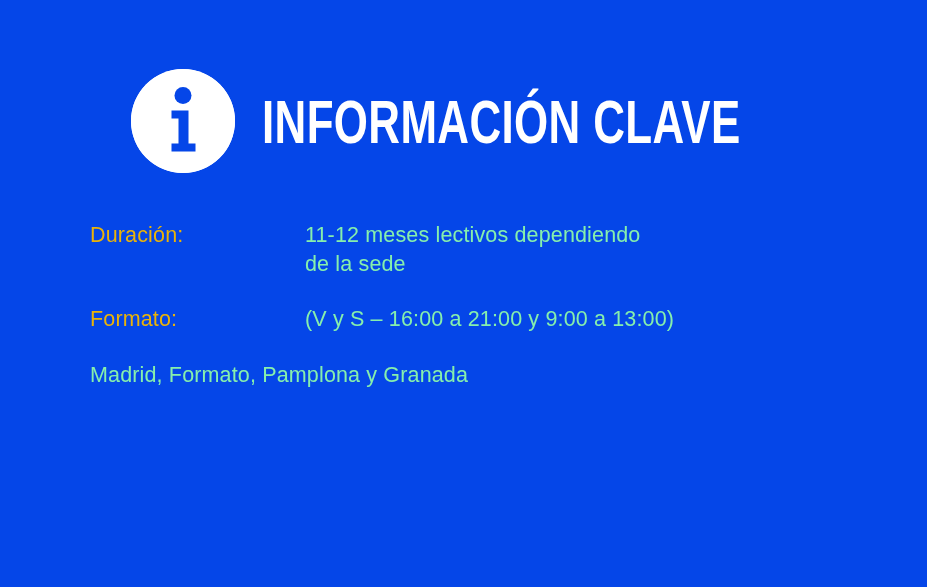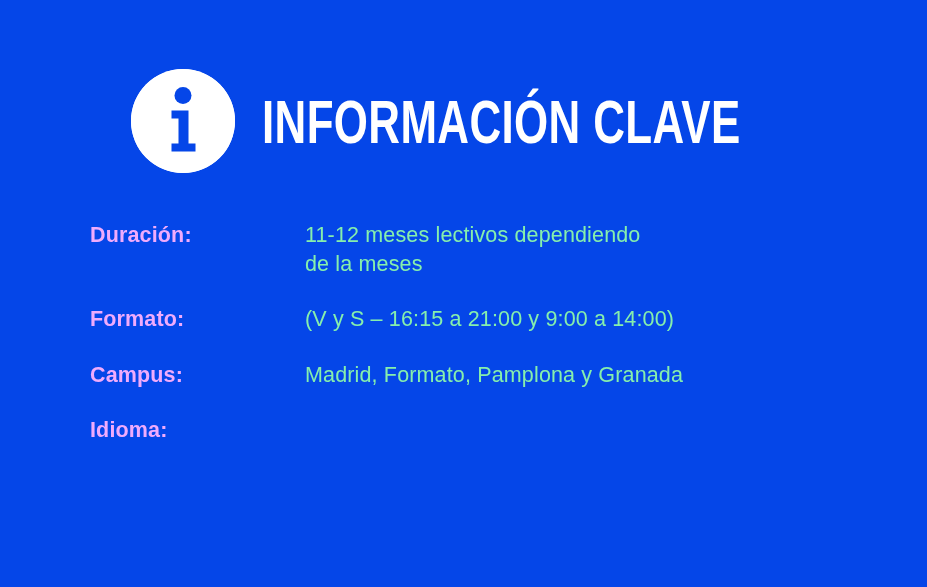--- a/index.html
+++ b/index.html
@@ -74,24 +74,24 @@
     display: flex;
     align-items: flex-start;
   }
 
   .row + .row {
     margin-top: 0px;
   }
 
   .row-label {
     flex: 0 0 215px;
-    color: #f0abfc;
+    color: #eab308;
     font-size: 21.5px;
     line-height: 29px;
-    font-weight: 700;
+    font-weight: 400;
     letter-spacing: 0.15px;
     white-space: nowrap;
   }
 
   .row-value {
     flex: 1 1 auto;
     color: #86efac;
     font-size: 21.5px;
     line-height: 29px;
     font-weight: 400;
@@ -126,36 +126,34 @@
 
     <div class="page-title">INFORMACIÓN CLAVE</div>
   </div>
 
   <div class="details">
 
     <div class="row row--duracion">
       <div class="row-label">Duración:</div>
       <div class="row-value">
         <span class="line">11-12 meses lectivos dependiendo</span>
-        <span class="line">de la meses</span>
+        <span class="line">de la sede</span>
       </div>
     </div>
 
     <div class="row row--formato">
       <div class="row-label">Formato:</div>
       <div class="row-value">
-        <span class="line">(V y S – 16:15 a 21:00 y 9:00 a 14:00)</span>
+        <span class="line">(V y S – 16:00 a 21:00 y 9:00 a 13:00)</span>
       </div>
     </div>
 
     <div class="row row--campus">
-      <div class="row-label">Campus:</div>
       <div class="row-value">
         <span class="line">Madrid, Formato, Pamplona y Granada</span>
       </div>
     </div>
 
     <div class="row row--idioma">
-      <div class="row-label">Idioma:</div>
     </div>
 
   </div>
 </div>
 
 </body></html>

